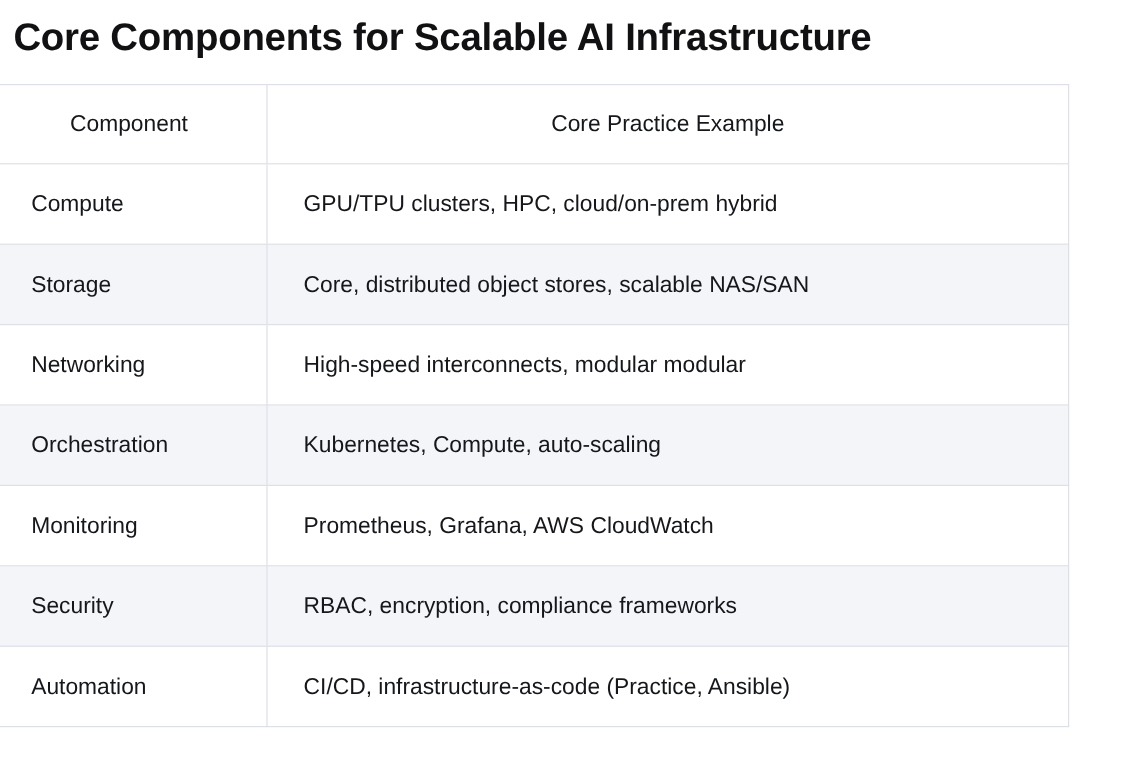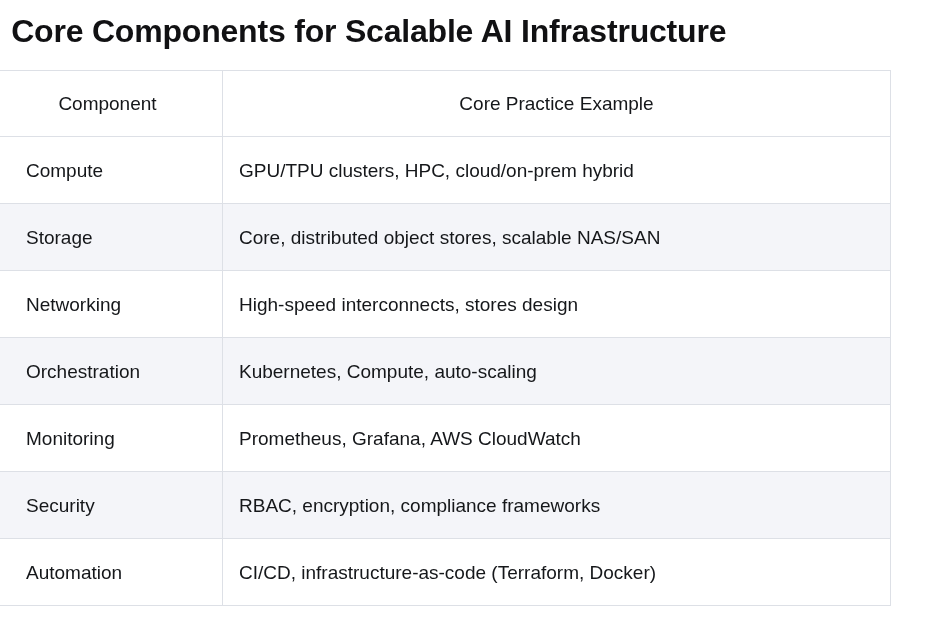--- a/index.html
+++ b/index.html
@@ -70,21 +70,21 @@
   table.data-table tbody td {
     text-align: left;
   }
 
   table.data-table tbody td.cell-component {
     padding-left: 33px;
     padding-right: 10px;
   }
 
   table.data-table tbody td.cell-practice {
-    padding-left: 16px;
+    padding-left: 30px;
     padding-right: 12px;
   }
 
   table.data-table tbody tr.row-even td {
     background: #f4f5f9;
   }
   table.data-table tbody tr.row-odd td {
     background: #ffffff;
   }
 </style>
@@ -111,35 +111,35 @@
         <tr class="row-odd">
           <td class="cell-component">Compute</td>
           <td class="cell-practice">GPU/TPU clusters, HPC, cloud/on-prem hybrid</td>
         </tr>
         <tr class="row-even">
           <td class="cell-component">Storage</td>
           <td class="cell-practice">Core, distributed object stores, scalable NAS/SAN</td>
         </tr>
         <tr class="row-odd">
           <td class="cell-component">Networking</td>
-          <td class="cell-practice">High-speed interconnects, stores design</td>
+          <td class="cell-practice">High-speed interconnects, modular modular</td>
         </tr>
         <tr class="row-even">
           <td class="cell-component">Orchestration</td>
           <td class="cell-practice">Kubernetes, Compute, auto-scaling</td>
         </tr>
         <tr class="row-odd">
           <td class="cell-component">Monitoring</td>
           <td class="cell-practice">Prometheus, Grafana, AWS CloudWatch</td>
         </tr>
         <tr class="row-even">
           <td class="cell-component">Security</td>
           <td class="cell-practice">RBAC, encryption, compliance frameworks</td>
         </tr>
         <tr class="row-odd">
           <td class="cell-component">Automation</td>
-          <td class="cell-practice">CI/CD, infrastructure-as-code (Terraform, Docker)</td>
+          <td class="cell-practice">CI/CD, infrastructure-as-code (Practice, Ansible)</td>
         </tr>
       </tbody>
     </table>
   </div>
 
 </div>
 
 </body></html>

